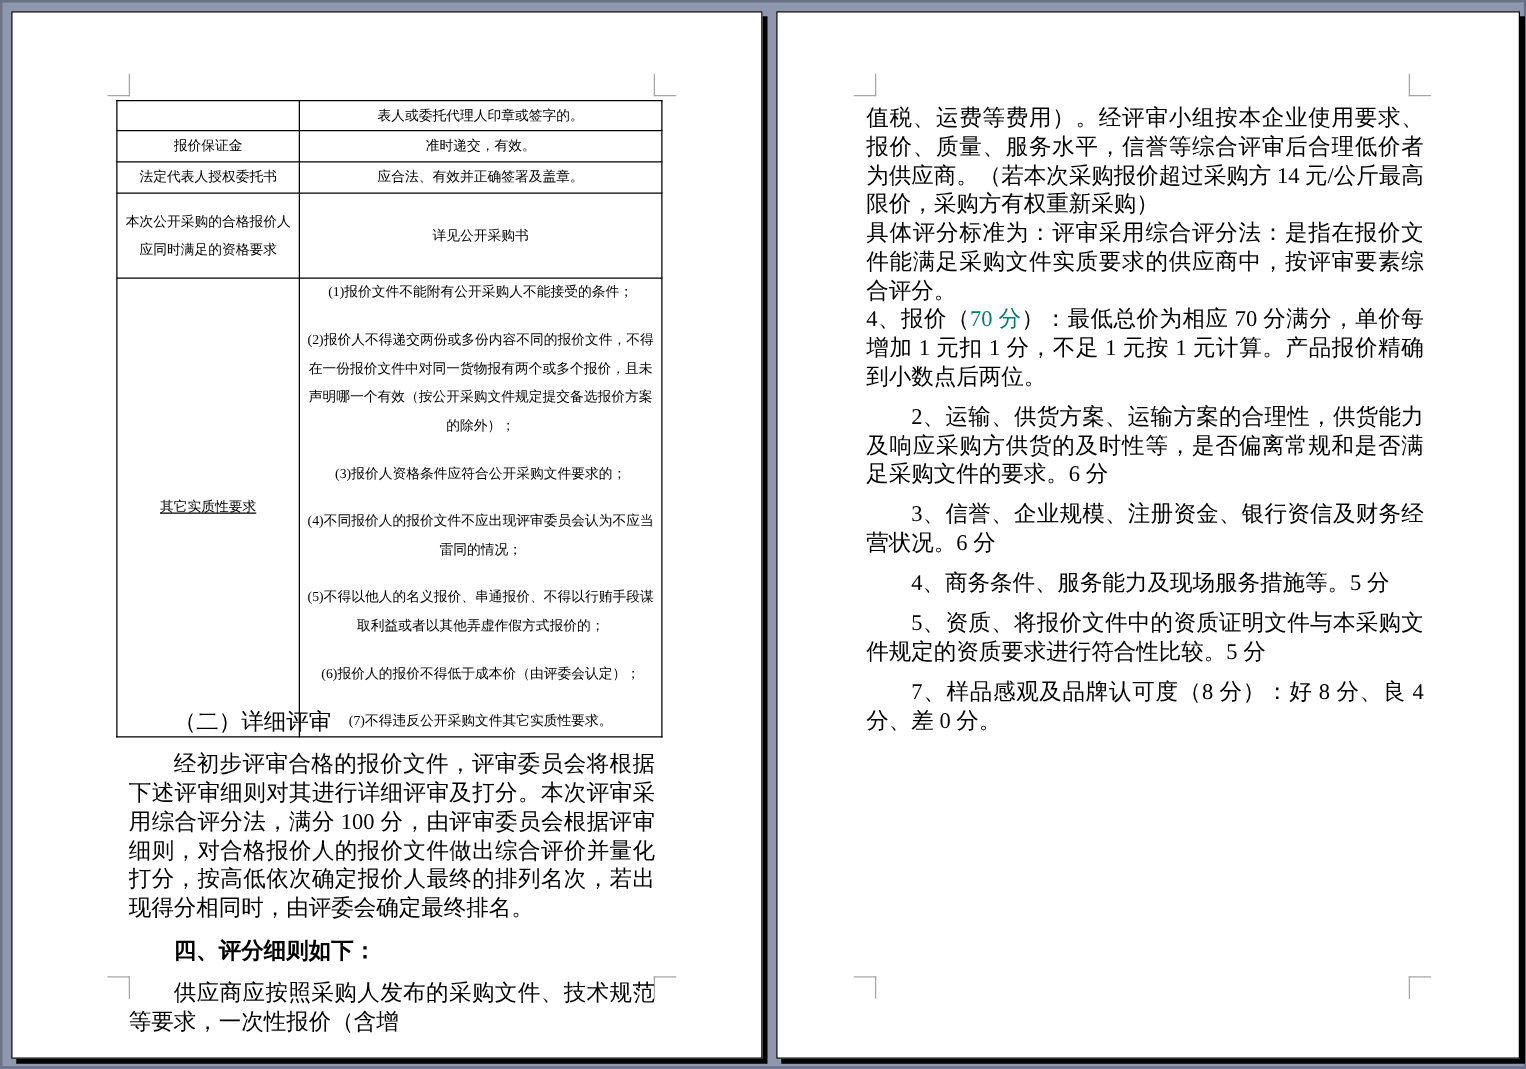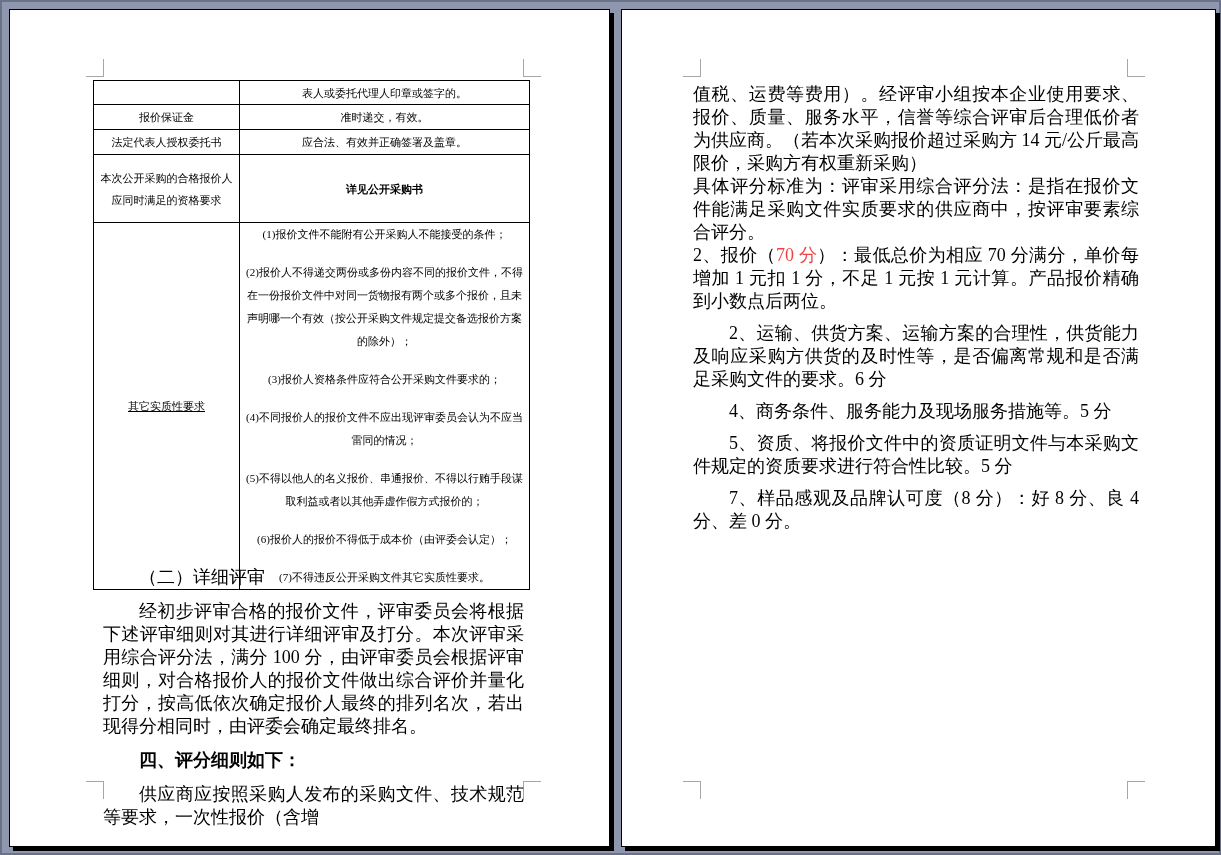--- a/index.html
+++ b/index.html
@@ -46,21 +46,21 @@
 
   
   .flow{position:absolute;font-size:18px;line-height:23px;}
   .flow-left{left:93px;top:556px;width:421px;}
   .flow-right{left:71px;top:73px;width:446px;}
   .para{margin:0;text-align:justify;word-break:break-all;}
   .indent{text-indent:2em;}
   .mt6{margin-top:11px;}
   .mt9{margin-top:9px;}
   .bold{font-weight:bold;}
-  .red{color:#ef4444;}
+  .red{color:#0f766e;}
 </style>
 </head>
 <body>
 
 <div class="viewport">
 
   <div class="page page-left">
     <div class="mark mark-tl" style="left:76px;top:49px;"></div>
     <div class="mark mark-tr" style="left:513px;top:49px;"></div>
     <div class="mark mark-bl" style="left:76px;top:771px;"></div>
@@ -75,21 +75,21 @@
       <tr>
         <td class="c1" style="height:24px;">报价保证金</td>
         <td style="height:24px;">准时递交，有效。</td>
       </tr>
       <tr>
         <td class="c1" style="height:24px;">法定代表人授权委托书</td>
         <td style="height:24px;">应合法、有效并正确签署及盖章。</td>
       </tr>
       <tr>
         <td class="c1" style="height:67px;line-height:22px;text-align:center;">本次公开采购的合格报价人应同时满足的资格要求</td>
-        <td style="height:67px;font-weight:bold;">详见公开采购书</td>
+        <td style="height:67px;">详见公开采购书</td>
       </tr>
       <tr>
         <td class="c1" style="height:365px;text-decoration:underline;">其它实质性要求</td>
         <td class="items-cell">
           <div class="req-item">(1)报价文件不能附有公开采购人不能接受的条件；</div>
           <div class="req-item">(2)报价人不得递交两份或多份内容不同的报价文件，不得在一份报价文件中对同一货物报有两个或多个报价，且未声明哪一个有效（按公开采购文件规定提交备选报价方案的除外）；</div>
           <div class="req-item">(3)报价人资格条件应符合公开采购文件要求的；</div>
           <div class="req-item">(4)不同报价人的报价文件不应出现评审委员会认为不应当雷同的情况；</div>
           <div class="req-item">(5)不得以他人的名义报价、串通报价、不得以行贿手段谋取利益或者以其他弄虚作假方式报价的；</div>
           <div class="req-item">(6)报价人的报价不得低于成本价（由评委会认定）；</div>
@@ -109,21 +109,22 @@
 
   <div class="page page-right">
     <div class="mark mark-tl" style="left:61px;top:49px;"></div>
     <div class="mark mark-tr" style="left:505px;top:49px;"></div>
     <div class="mark mark-bl" style="left:61px;top:771px;"></div>
     <div class="mark mark-br" style="left:505px;top:771px;"></div>
 
     <div class="flow flow-right">
       <p class="para">值税、运费等费用）。经评审小组按本企业使用要求、报价、质量、服务水平，信誉等综合评审后合理低价者为供应商。（若本次采购报价超过采购方 14 元/公斤最高限价，采购方有权重新采购）</p>
       <p class="para">具体评分标准为：评审采用综合评分法：是指在报价文件能满足采购文件实质要求的供应商中，按评审要素综合评分。</p>
-      <p class="para"><span>2、报价（</span><span class="red">70 分</span><span>）：最低总价为相应 70 分满分，单价每增加 1 元扣 1 分，不足 1 元按 1 元计算。产品报价精确到小数点后两位。</span></p>
+      <p class="para"><span>4、报价（</span><span class="red">70 分</span><span>）：最低总价为相应 70 分满分，单价每增加 1 元扣 1 分，不足 1 元按 1 元计算。产品报价精确到小数点后两位。</span></p>
       <p class="para indent mt9">2、运输、供货方案、运输方案的合理性，供货能力及响应采购方供货的及时性等，是否偏离常规和是否满足采购文件的要求。6 分</p>
+      <p class="para indent mt9">3、信誉、企业规模、注册资金、银行资信及财务经营状况。6 分</p>
       <p class="para indent mt9">4、商务条件、服务能力及现场服务措施等。5 分</p>
       <p class="para indent mt9">5、资质、将报价文件中的资质证明文件与本采购文件规定的资质要求进行符合性比较。5 分</p>
       <p class="para indent mt9">7、样品感观及品牌认可度（8 分）：好 8 分、良 4 分、差 0 分。</p>
     </div>
   </div>
 
 </div>
 
 </body></html>

